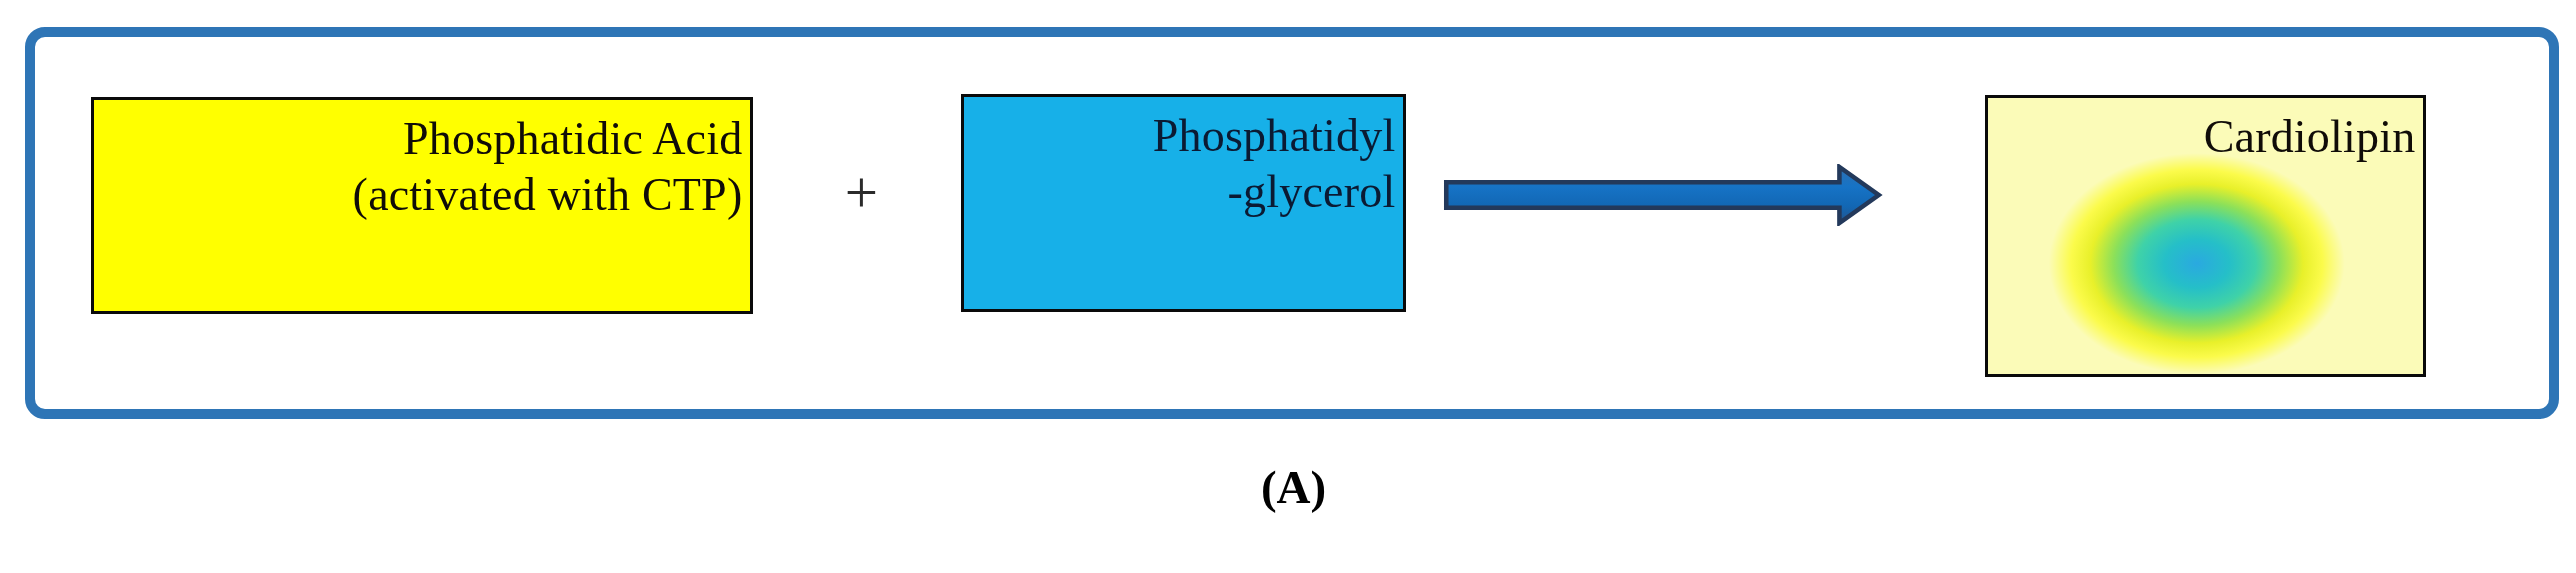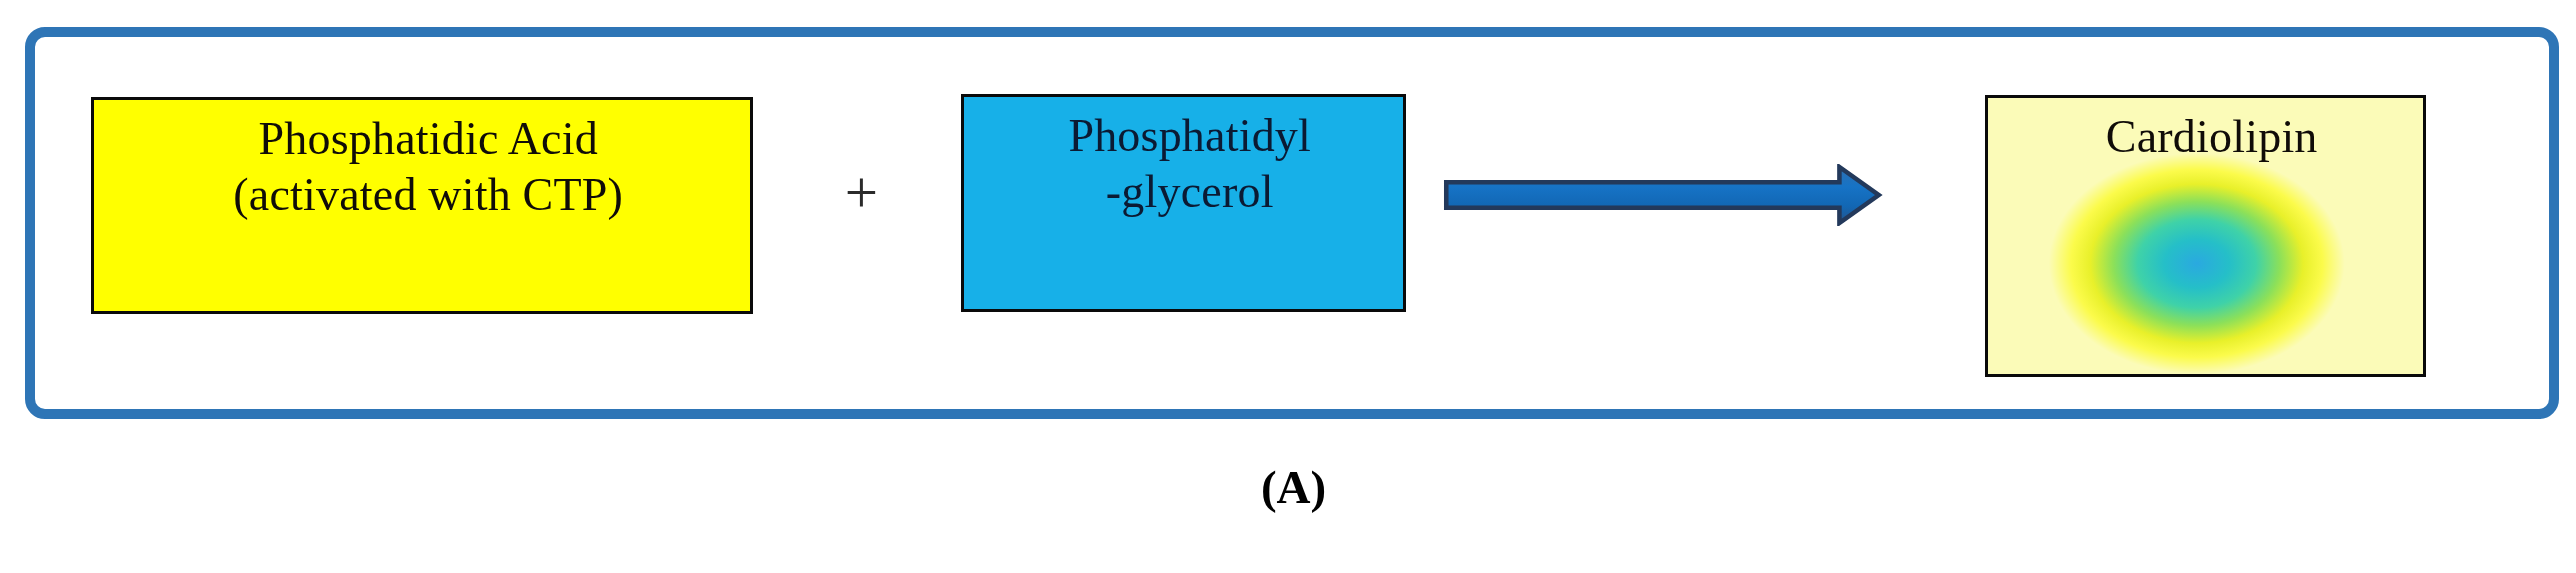--- a/index.html
+++ b/index.html
@@ -53,21 +53,21 @@
   .species-label {
     position: absolute;
     left: 20px;
     top: 10.6px;
     right: 7.6px;
     font-size: 46px;
     line-height: 1.22;
     color: #100c08;
     letter-spacing: 0.2px;
     white-space: pre-line;
-    text-align: center;
+    text-align: right;
   }
 
   
   #box-phosphatidic-acid {
     left: 91px;
     top: 97px;
     width: 662px;
     height: 217px;
     background: #FFFF00;
   }

